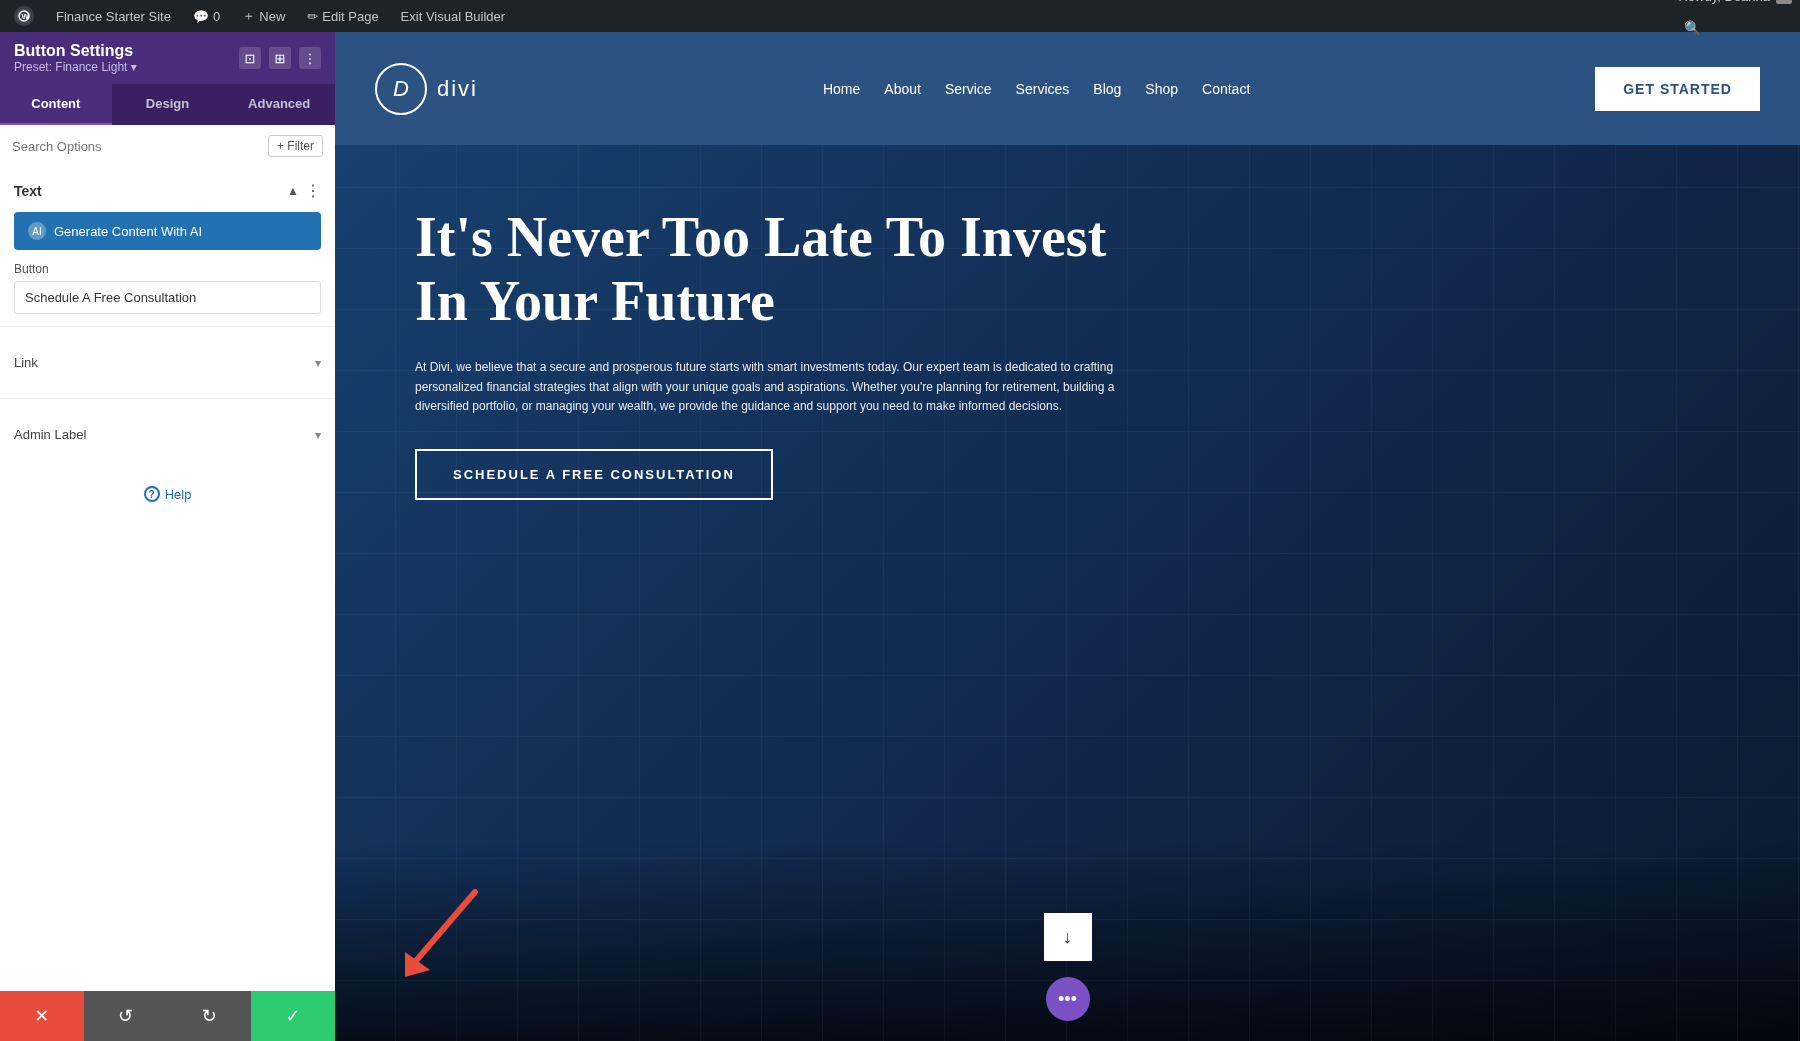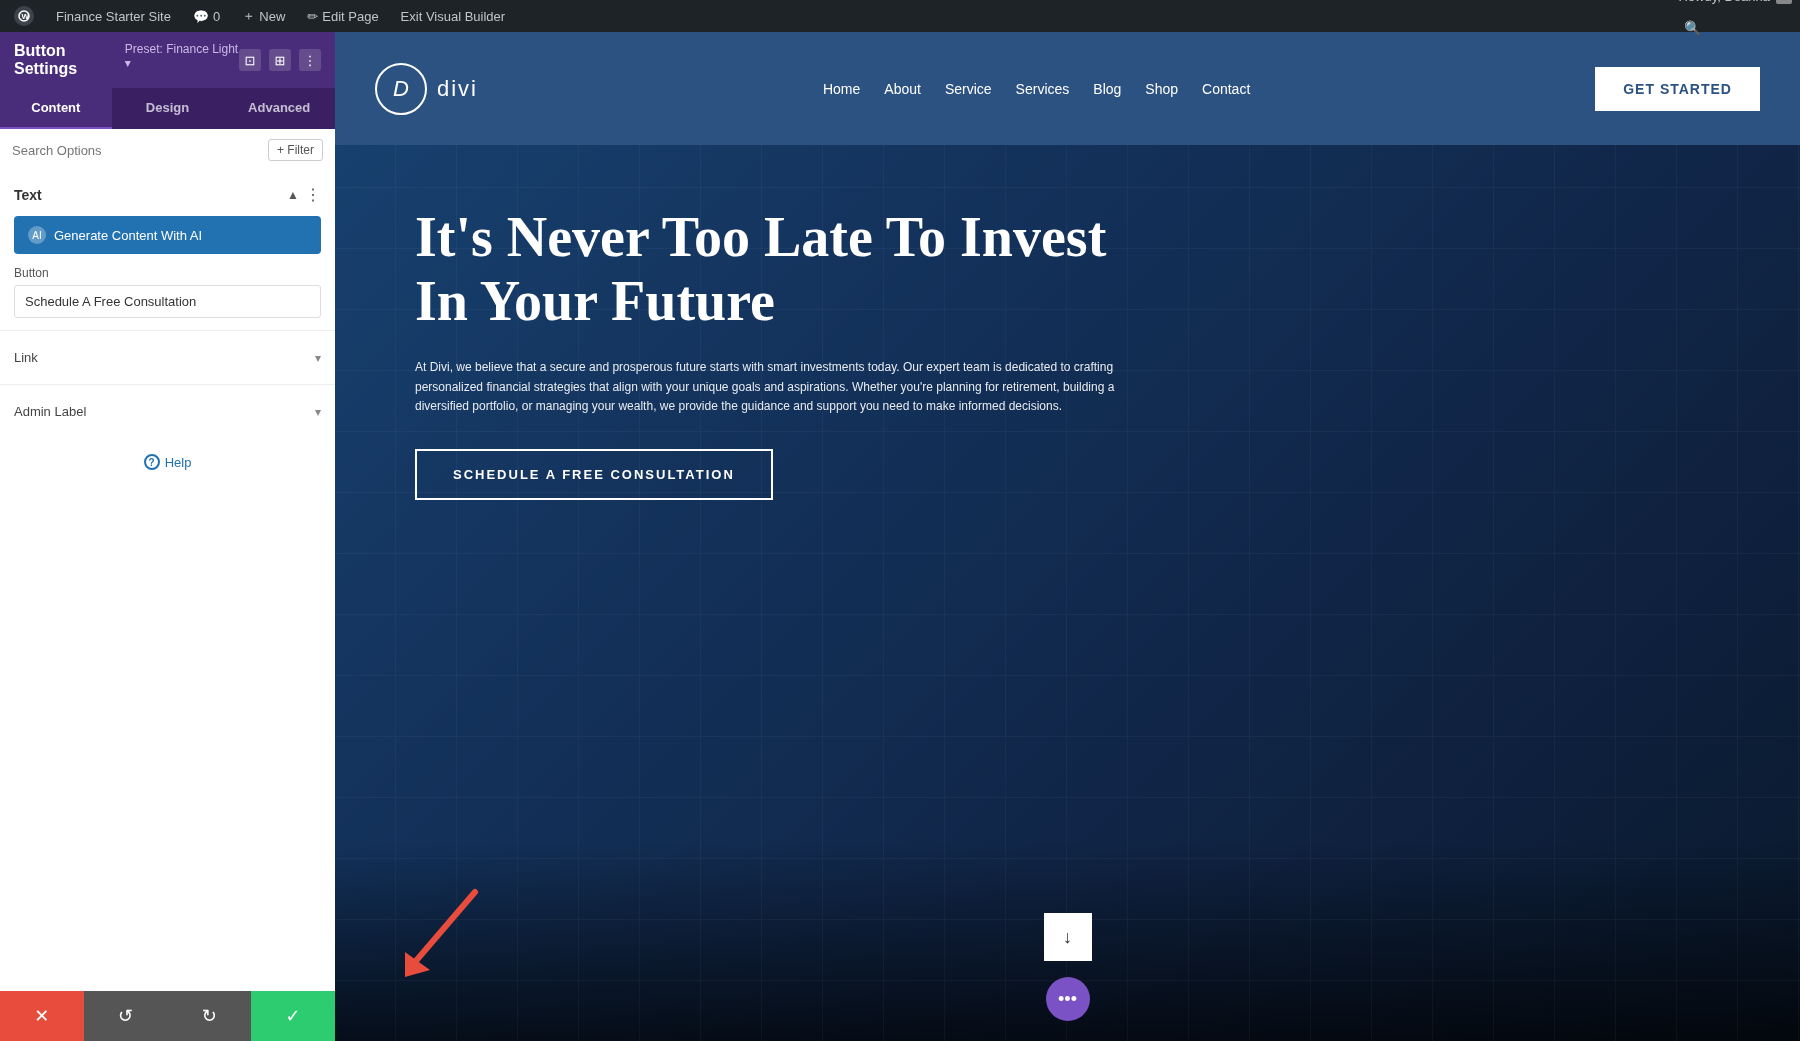--- a/index.html
+++ b/index.html
@@ -43,21 +43,21 @@
       height: 100%;
     }
 
     .sidebar-header {
       background: #4a2d7a;
       padding: 10px 14px;
       display: flex;
       align-items: center;
       justify-content: space-between;
     }
-    .sidebar-title-group { display: flex; }
+    .sidebar-title-group { display: flex; flex-direction: column; }
     .sidebar-title { color: white; font-size: 16px; font-weight: bold; }
     .sidebar-preset { color: #c9b8e8; font-size: 12px; }
     .sidebar-header-icons { display: flex; gap: 8px; color: white; align-items: center; }
     .header-icon { width: 22px; height: 22px; background: rgba(255,255,255,0.15); border-radius: 3px; display: flex; align-items: center; justify-content: center; cursor: pointer; font-size: 13px; color: white; }
 
     
     .sidebar-tabs {
       display: flex;
       background: #3a1f63;
     }
@@ -166,21 +166,21 @@
       border-radius: 3px;
       padding: 8px 10px;
       font-size: 13px;
       color: #333;
       outline: none;
     }
 
     
     .collapsible-section {
       border-top: 1px solid #eee;
-      padding: 19px 14px;
+      padding: 28px 14px;
     }
     .collapsible-header {
       display: flex;
       align-items: center;
       justify-content: space-between;
       cursor: pointer;
     }
     .collapsible-title { font-size: 13px; color: #444; font-weight: 500; }
     .chevron-down { font-size: 12px; color: #888; }
 

